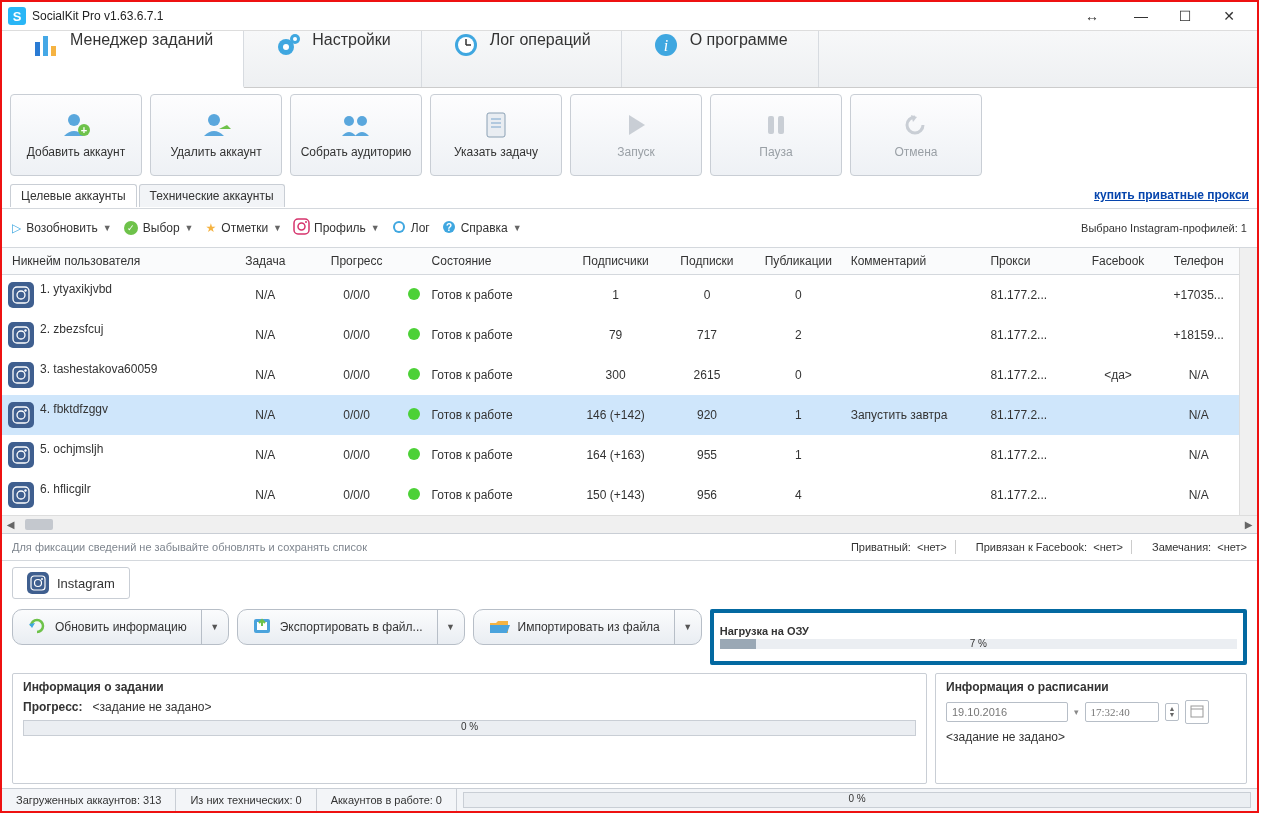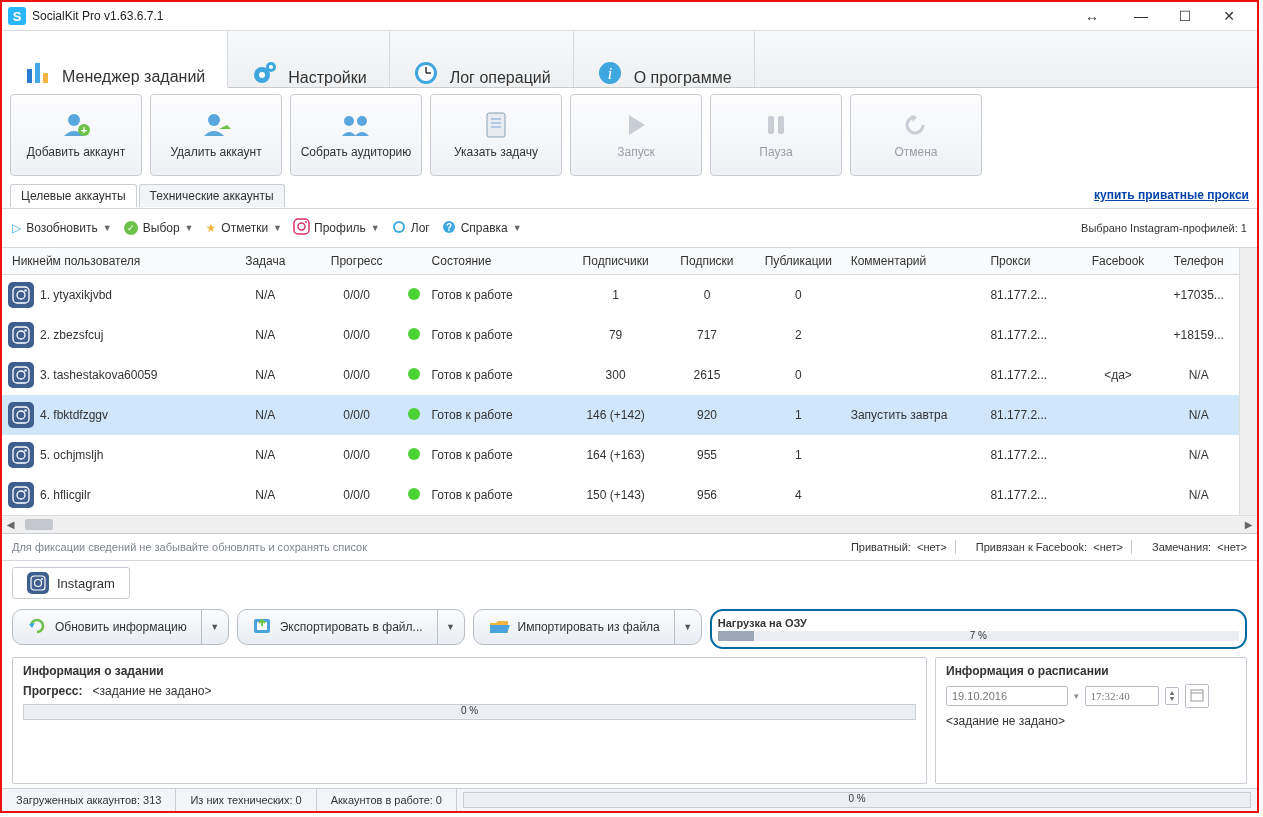--- a/index.html
+++ b/index.html
@@ -5,21 +5,21 @@
 html,body{margin:0;padding:0;font-family:"Segoe UI",Tahoma,sans-serif;font-size:12px;color:#333;background:#fff}
 .frame{border:2px solid #e11;width:1259px;height:813px;box-sizing:border-box;position:relative;overflow:hidden;display:flex;flex-direction:column}
 
 .titlebar{height:28px;display:flex;align-items:center;padding:0 6px;border-bottom:1px solid #ddd}
 .titlebar .appicon{width:18px;height:18px;background:#29b6f6;border-radius:3px;display:flex;align-items:center;justify-content:center;color:#fff;font-weight:bold;font-size:13px;margin-right:6px}
 .titlebar .title{flex:0 0 auto;font-size:12px;color:#222}
 .titlebar .spacer{flex:1}
 .winbtn{width:44px;height:28px;display:flex;align-items:center;justify-content:center;font-size:14px;color:#333}
 
 .main-tabs{display:flex;height:56px;background:linear-gradient(#f7f8f9,#eef0f2);border-bottom:1px solid #ccc;align-items:stretch}
-.main-tab{display:flex;align-items:flex-end;justify-content:center;gap:10px;padding:0 22px;border-right:1px solid #d7dbe0;font-size:16px;color:#333;cursor:pointer}
+.main-tab{display:flex;align-items:flex-start;justify-content:center;gap:10px;padding:0 30px;border-right:1px solid #d7dbe0;font-size:16px;color:#333;cursor:pointer}
 .main-tab.active{background:#fff;border-bottom:2px solid #fff;margin-bottom:-1px}
 .mt-icon{width:28px;height:28px;display:flex;align-items:center;justify-content:center}
 
 .big-toolbar{display:flex;gap:8px;padding:6px 8px}
 .big-btn{min-width:130px;height:80px;border:1px solid #c9ced5;border-radius:4px;background:linear-gradient(#fdfdfe,#eef1f5);display:flex;flex-direction:column;align-items:center;justify-content:center;gap:6px;font-size:12px;color:#333;cursor:pointer}
 .big-btn.disabled{color:#9aa0a6;cursor:default}
 .big-btn .ico{width:32px;height:28px;display:flex;align-items:center;justify-content:center}
 
 .subtabs{display:flex;align-items:center;padding:0 8px;height:26px}
 .subtab{padding:4px 10px;border:1px solid #c9ced5;border-bottom:none;border-radius:3px 3px 0 0;background:#f2f4f7;margin-right:2px;font-size:12px;cursor:pointer}
@@ -29,21 +29,21 @@
 .small-toolbar{display:flex;align-items:center;gap:12px;padding:4px 10px;border-top:1px solid #d4d8dd;border-bottom:1px solid #d4d8dd;height:30px}
 .stb-item{display:flex;align-items:center;gap:5px;font-size:12px;cursor:pointer}
 .stb-item .caret{font-size:9px;color:#666}
 .stb-right{margin-left:auto;font-size:11px}
 
 .table-wrap{flex:0 0 auto;border-bottom:1px solid #c9ced5}
 table{width:100%;border-collapse:collapse;table-layout:fixed}
 th{text-align:center;font-weight:normal;font-size:12px;padding:6px 4px;background:#fafbfc;border-bottom:1px solid #d4d8dd;white-space:nowrap;overflow:hidden;text-overflow:ellipsis}
 th:first-child{text-align:left;padding-left:10px}
 td{padding:7px 4px;text-align:center;font-size:12px;white-space:nowrap;overflow:hidden;text-overflow:ellipsis}
-td.nick{text-align:left;padding-left:6px;display:flex;align-items:center;gap:6px}
+td.nick{text-align:left;padding-left:6px;display:flex;gap:6px}
 tr.selected td{background:#cfe6fb}
 .ig-ico{width:26px;height:26px;border-radius:5px;background:#3f5f8f;display:flex;align-items:center;justify-content:center;flex:0 0 auto}
 .ig-ico svg{display:block}
 .dot{width:12px;height:12px;border-radius:50%;background:#4cd137;display:inline-block}
 .vscroll{width:17px;background:#f0f0f0;border-left:1px solid #ddd}
 .hscroll{height:17px;background:#f0f0f0;border-top:1px solid #ddd;display:flex;align-items:center}
 .hscroll .thumb{height:11px;width:28px;background:#c4c8ce;border-radius:2px;margin-left:6px}
 .hscroll .arrow{width:17px;text-align:center;color:#666;font-size:10px}
 .hscroll .spacer{flex:1}
 
@@ -51,21 +51,21 @@
 .hint-bar .kv{color:#333;margin-left:12px}
 .hint-bar .sep{width:1px;height:14px;background:#ccc;margin:0 8px}
 
 .ig-solo{padding:6px 10px}
 .ig-solo .chip{display:inline-flex;align-items:center;gap:8px;border:1px solid #c9ced5;border-radius:3px;background:#fff;padding:4px 14px;font-size:13px}
 
 .action-row{display:flex;align-items:stretch;gap:8px;padding:4px 10px}
 .split-btn{display:flex;border:1px solid #b7bec7;border-radius:10px;background:linear-gradient(#fbfcfd,#e9edf2);height:34px;overflow:hidden;cursor:pointer}
 .split-btn .lbl{display:flex;align-items:center;gap:8px;padding:0 14px;font-size:12px}
 .split-btn .dd{width:26px;border-left:1px solid #b7bec7;display:flex;align-items:center;justify-content:center;font-size:9px;color:#555}
-.ram-box{flex:1;border:2px solid #0369a1;border-radius:13px;padding:6px 6px;font-size:11px}
+.ram-box{flex:1;border:4px solid #0369a1;border-radius:2px;padding:12px 6px;font-size:11px}
 .ram-bar{height:10px;background:#ebeef2;position:relative;margin-top:2px}
 .ram-bar .fill{position:absolute;left:0;top:0;bottom:0;width:7%;background:#9aa8b5}
 .ram-bar .txt{position:absolute;left:0;right:0;text-align:center;font-size:10px;top:-1px}
 
 .bottom{display:flex;gap:8px;padding:4px 10px;flex:1}
 .panel{border:1px solid #c9ced5;border-radius:2px;padding:6px 10px;font-size:12px}
 .panel .hdr{font-weight:bold;margin-bottom:6px}
 .panel-left{flex:1}
 .panel-right{width:290px}
 .prog-bar{height:14px;background:#ebeef2;position:relative;margin-top:6px;border:1px solid #c9ced5}

